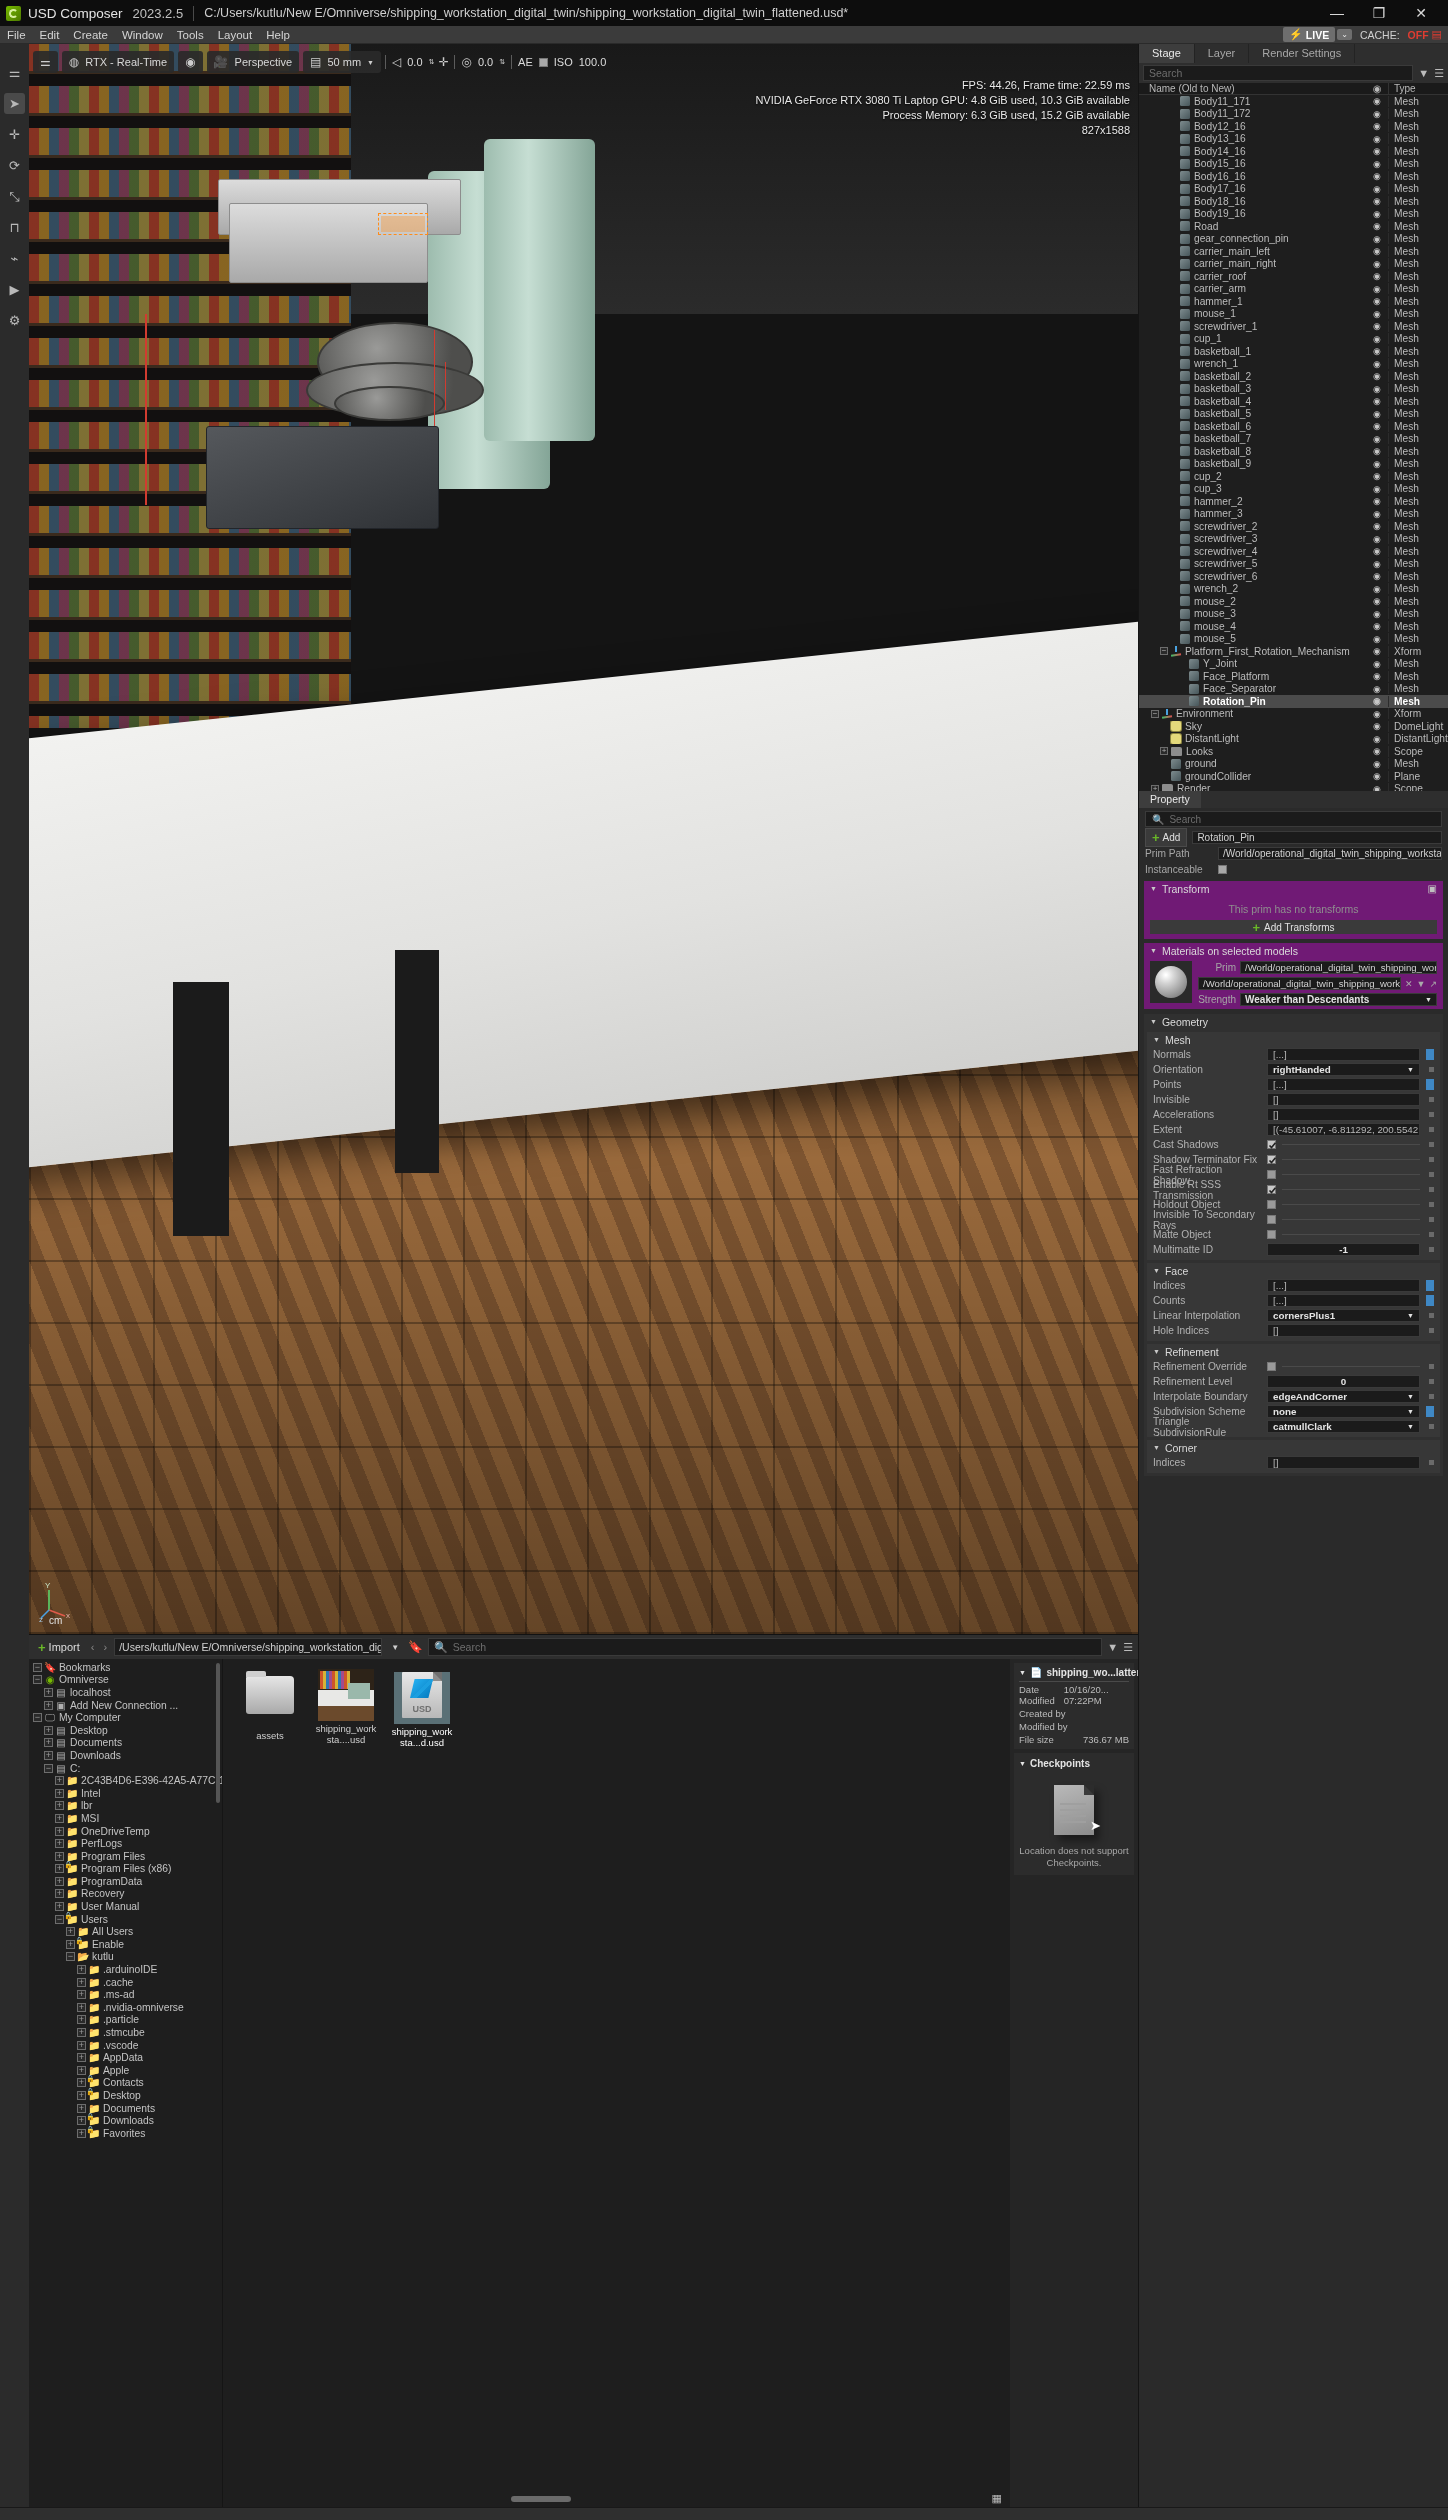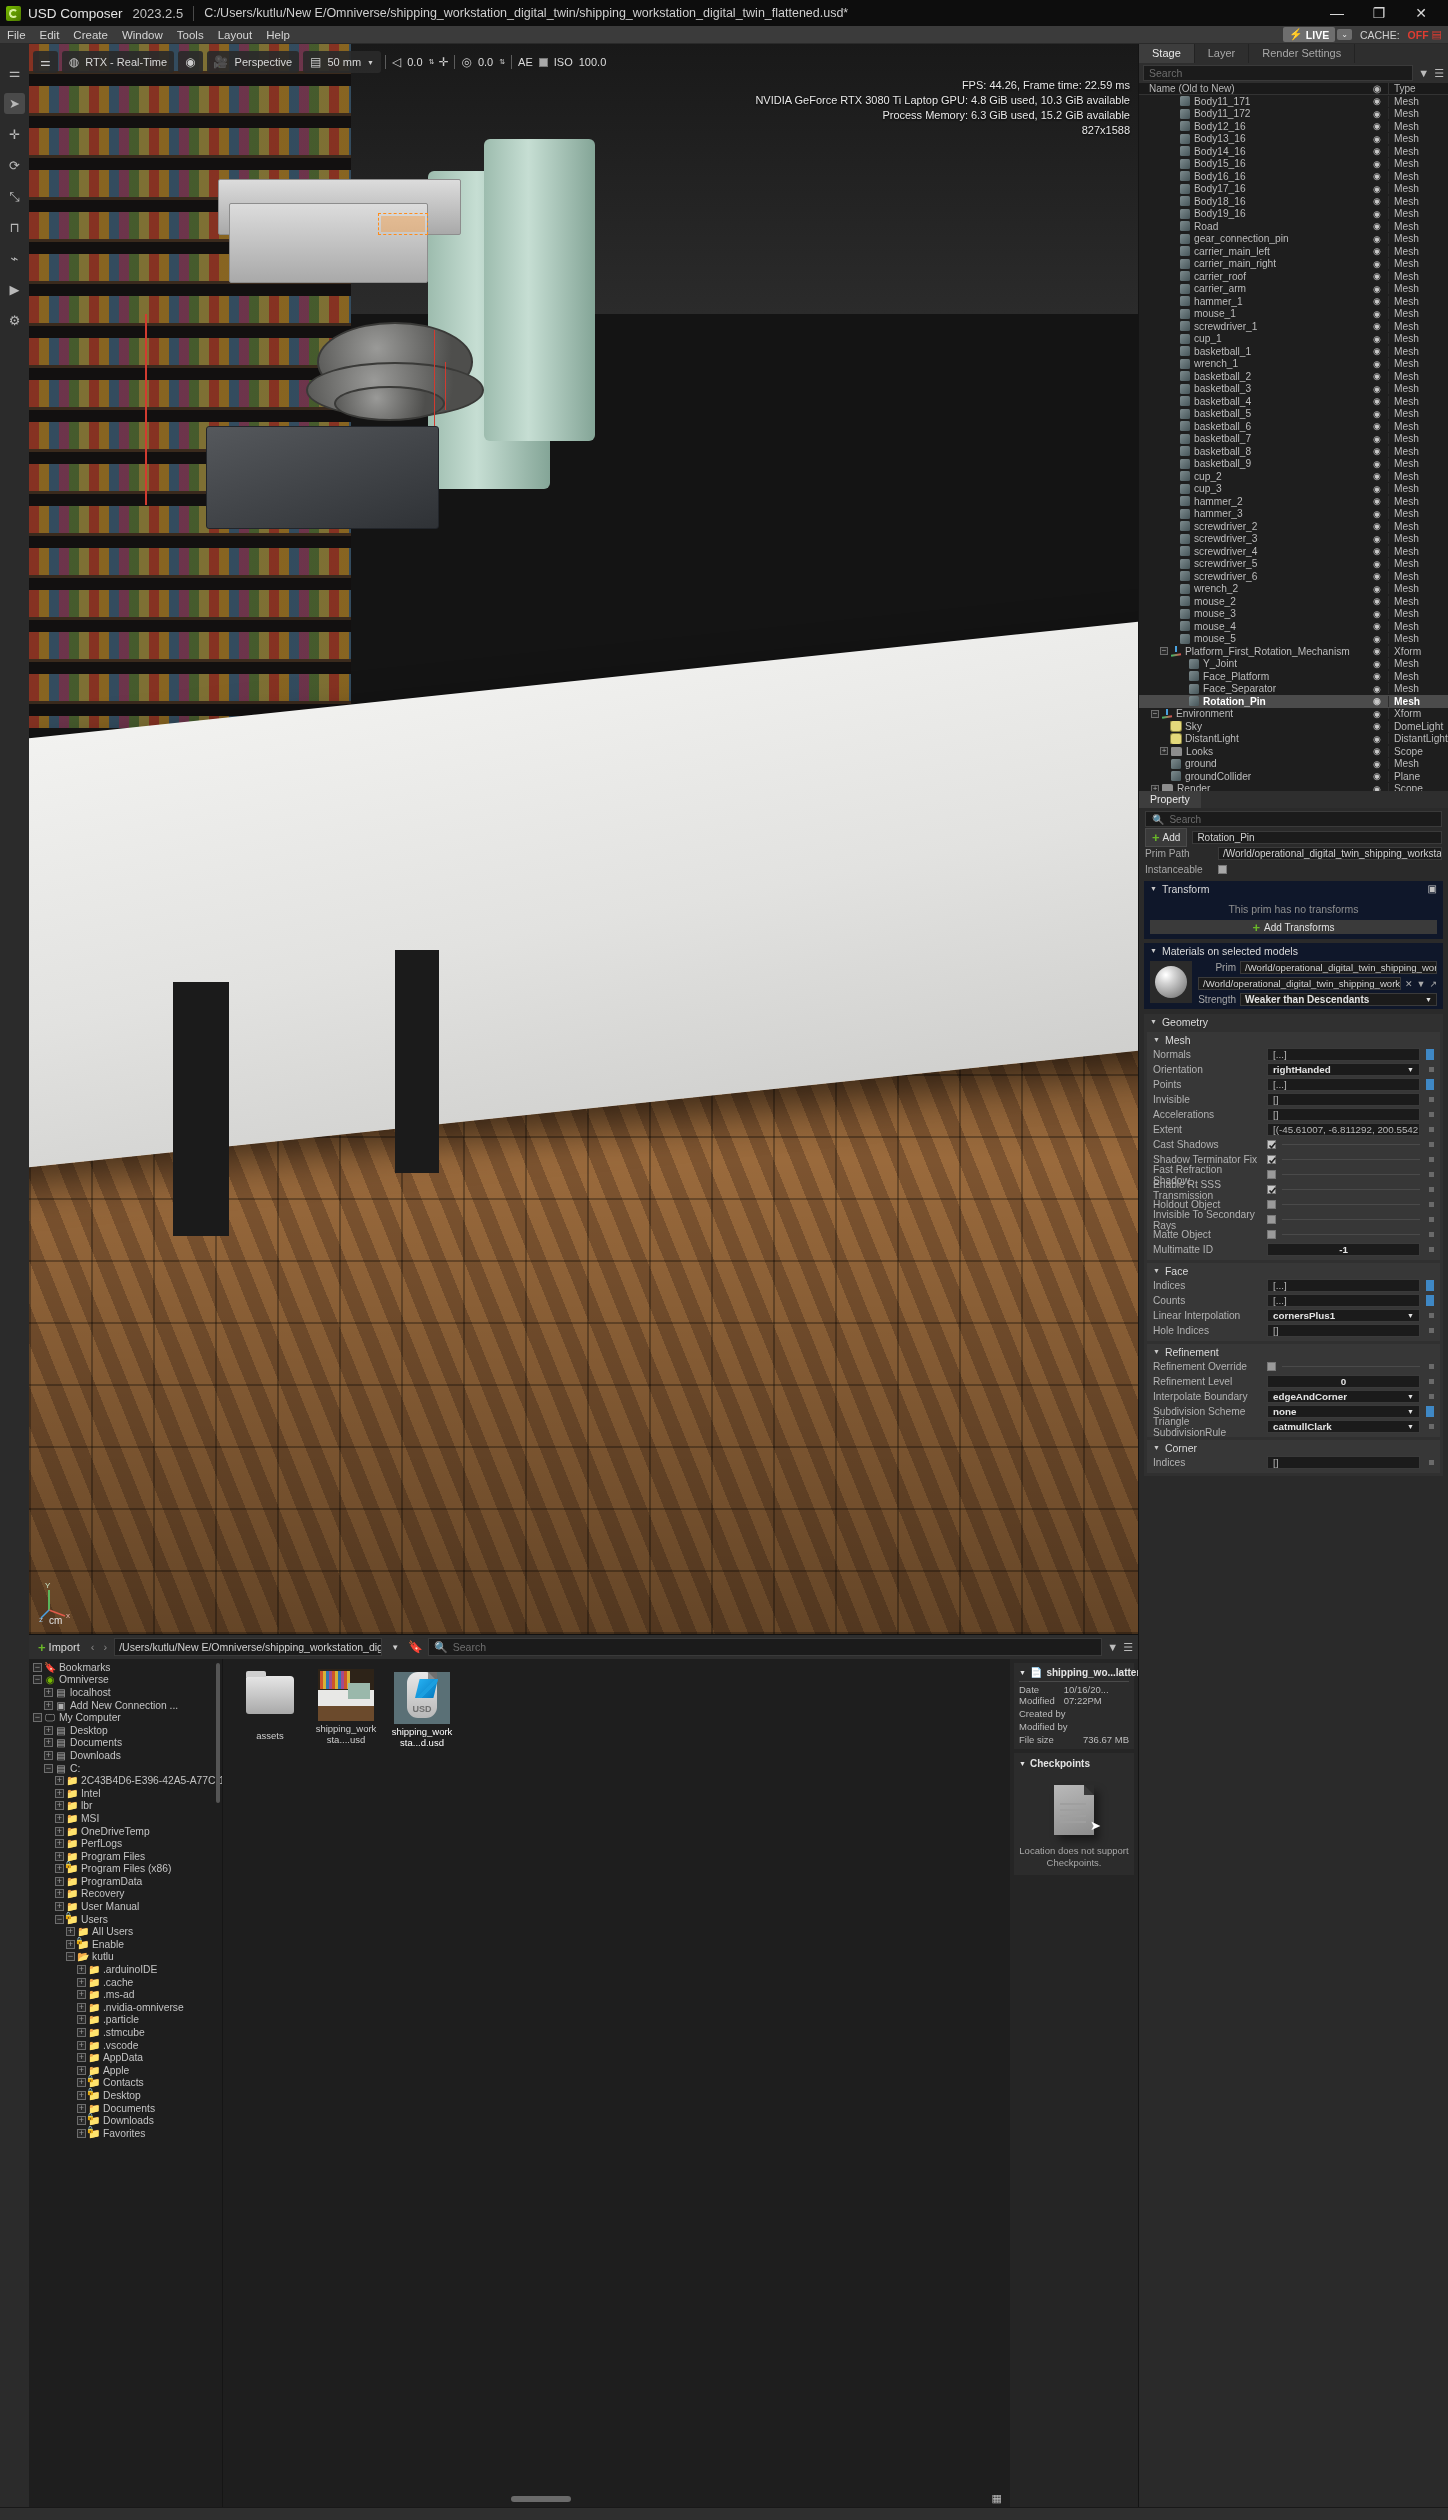--- a/index.html
+++ b/index.html
@@ -166,22 +166,22 @@
   .cb-grid{ flex:1; background:#1e1e1e; position:relative; min-width:0; padding:10px 0 0 16px; }
   .tile{ width:62px; display:inline-block; vertical-align:top; margin-right:14px; text-align:center; }
   .tile .thumb{ width:56px; height:52px; margin:0 auto 3px; position:relative; }
   .tile .tlabel{ font-size:9.5px; color:#cfcfcf; line-height:1.15; word-break:break-all; }
   .tile.sel .thumb{ background:#5a7076; }
   .tile.sel .tlabel{ color:#fff; }
   .fold-ic{ width:48px; height:38px; margin:7px auto 0; background:linear-gradient(180deg,#e6e6e6,#a9a9a9);
             border-radius:2px 4px 3px 3px; position:relative; }
   .fold-ic:before{ content:""; position:absolute; top:-5px; left:0; width:20px; height:6px;
             background:#cfcfcf; border-radius:2px 2px 0 0; }
-  .usd-ic{ width:30px; height:46px; margin:3px auto 0; background:linear-gradient(180deg,#e8e8e8,#b8b8b8);
-           position:relative; border-radius:11px; }
+  .usd-ic{ width:40px; height:46px; margin:3px auto 0; background:linear-gradient(180deg,#e8e8e8,#b8b8b8);
+           position:relative; border-radius:1px; }
   .usd-ic:before{ content:""; position:absolute; right:0; top:0; border-width:0 9px 9px 0;
            border-style:solid; border-color:#8e8e8e #6f6f6f; }
   .usd-ic .ulbl{ position:absolute; bottom:4px; left:0; right:0; font-size:9px; font-weight:bold; color:#707070; }
   .usd-ic .udia{ position:absolute; top:7px; left:8px; width:23px; height:19px;
            background:
              linear-gradient(135deg, transparent 48%, #1b9fe0 48% 60%, transparent 60%),
              linear-gradient(135deg,#29b6f6,#0277bd); transform:rotate(0deg); clip-path:polygon(20% 0,100% 0,80% 100%,0 100%); }
   .ph-thumb{ width:56px; height:52px; background:
       linear-gradient(180deg,#2d2318 0 40%, #e8e8e6 40% 72%, #6b4a2c 72% 100%);
       position:relative; overflow:hidden; }
@@ -248,21 +248,21 @@
   .prop-tab .t{ padding:0 11px; font-size:10.5px; line-height:17px; background:#3d3d3d; color:#e9e9e9;}
   .prop-search{ height:16px; margin:3px 6px 2px; background:#1b1b1b; border:1px solid #3a3a3a;
                 display:flex; align-items:center; gap:5px; padding:0 6px; font-size:10px; color:#6e6e6e;}
   .prow{ display:flex; align-items:center; height:16px; padding:0 6px; gap:5px; font-size:10.2px;}
   .plabel{ width:68px; color:#a6a6a6; flex:0 0 68px; }
   .pval{ flex:1; height:13px; background:#1b1b1b; border:1px solid #3a3a3a; display:flex; align-items:center;
          padding:0 4px; color:#d2d2d2; font-size:10px; overflow:hidden; white-space:nowrap; }
   .addbtn{ display:flex; align-items:center; gap:3px; background:#3a3a3a; border:1px solid #4a4a4a;
            padding:1px 6px; font-size:10px; color:#e0e0e0; }
   .chkbox{ width:9px; height:9px; background:#a8a8a8; border:1px solid #777; flex:0 0 9px; }
-  .sect{ margin:4px 5px 0; background:#0f172a; }
+  .sect{ margin:4px 5px 0; background:#701a75; }
   .sect-h{ display:flex; align-items:center; gap:5px; height:15px; padding:0 6px; font-size:10.5px;
            color:#dadada; }
   .tri{ font-size:7px; color:#c8c8c8; }
   .sect-body{ padding:2px 0 5px; }
   .center-note{ text-align:center; font-size:10.5px; color:#8f8f8f; padding:5px 0; }
   .wide-btn{ margin:0 6px; height:14px; background:#3a3a3a; display:flex; align-items:center;
              justify-content:center; gap:4px; font-size:10px; color:#e0e0e0; }
   .matrow{ display:flex; gap:6px; padding:3px 6px; }
   .mat-sphere{ width:42px; height:42px; flex:0 0 42px; background:#2a2a2a; display:flex;
                align-items:center; justify-content:center; }

